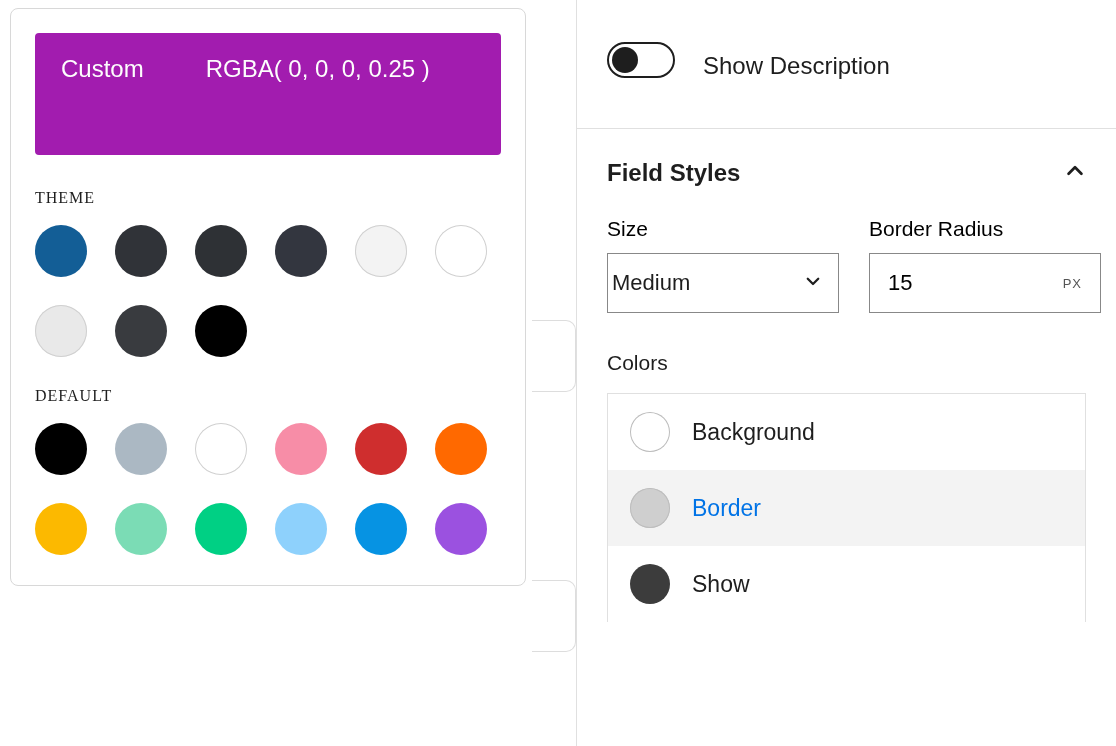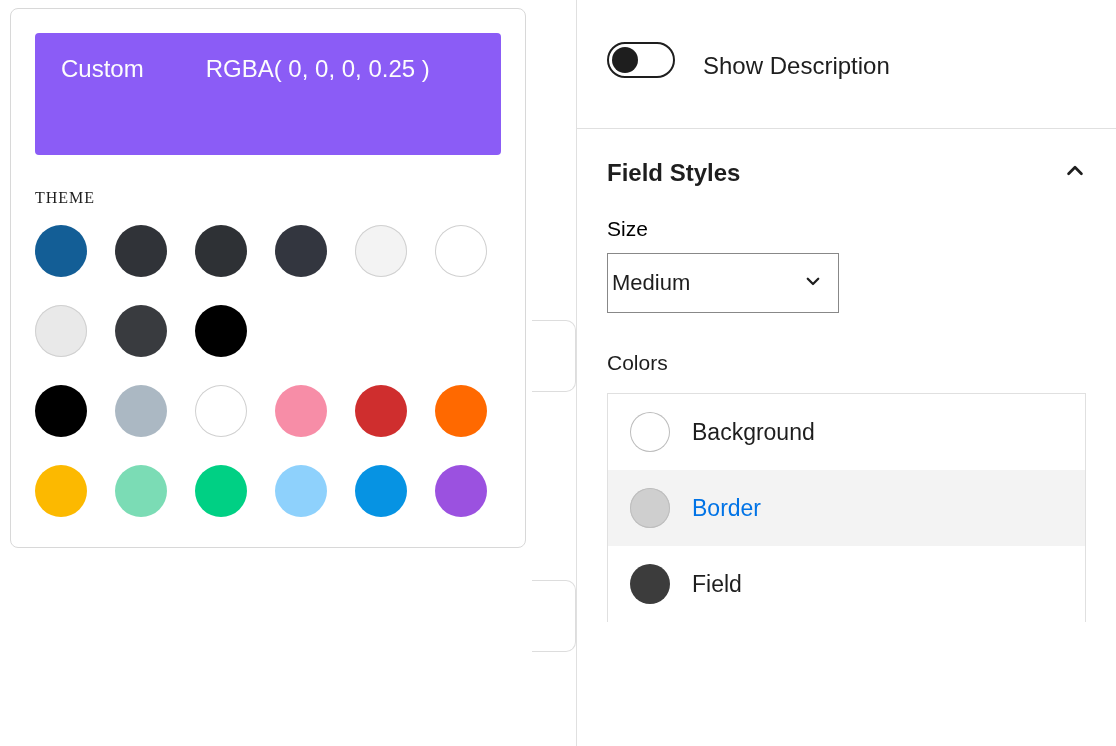--- a/index.html
+++ b/index.html
@@ -11,21 +11,21 @@
   .palette-popover {
     width: 516px;
     border: 1px solid #d8d8d8;
     border-radius: 8px;
     padding: 24px 24px 30px 24px;
     background: #fff;
     position: relative;
     z-index: 2;
   }
   .custom-banner {
-    background: #8b5cf6;
+    background: #a21caf;
     color: #fdfdfd;
     border-radius: 4px;
     height: 122px;
     padding: 22px 26px;
     display: flex;
     align-items: flex-start;
     justify-content: flex-start;
     font-size: 24px;
     font-weight: 400;
   }
@@ -169,20 +169,21 @@
         <button class="swatch" style="background:#33363f"></button>
         <button class="swatch stroked" style="background:#f3f3f3"></button>
         <button class="swatch stroked" style="background:#ffffff"></button>
       </div>
       <div class="swatch-row">
         <button class="swatch stroked" style="background:#e9e9e9"></button>
         <button class="swatch" style="background:#393b3f"></button>
         <button class="swatch" style="background:#000000"></button>
       </div>
 
+      <div class="palette-section-title second">DEFAULT</div>
       <div class="swatch-row">
         <button class="swatch" style="background:#000000"></button>
         <button class="swatch" style="background:#abb8c3"></button>
         <button class="swatch stroked" style="background:#ffffff"></button>
         <button class="swatch" style="background:#f78da7"></button>
         <button class="swatch" style="background:#cf2e2e"></button>
         <button class="swatch" style="background:#ff6900"></button>
       </div>
       <div class="swatch-row">
         <button class="swatch" style="background:#fcb900"></button>
@@ -219,32 +220,39 @@
           <span class="field-label">Size</span>
           <div class="select-wrap">
             <span>Medium</span>
             <span class="select-caret">
               <svg viewBox="0 0 24 24" fill="none" stroke="#1e1e1e" stroke-width="3" stroke-linecap="round" stroke-linejoin="round">
                   <polyline points="5 9 12 16 19 9"></polyline>
                 </svg>
             </span>
           </div>
         </div>
+        <div class="field-col radius">
+          <span class="field-label">Border Radius</span>
+          <div class="number-wrap">
+            <input type="text" value="15" style="">
+            <span class="unit">PX</span>
+          </div>
+        </div>
       </div>
 
       <div class="colors-label">Colors</div>
       <div class="colors-box">
         <div class="color-row">
           <div class="color-swatch-sm stroked" style="background:#ffffff"></div>
           <span>Background</span>
         </div>
         <div class="color-row active">
           <div class="color-swatch-sm stroked" style="background:#cfcfcf"></div>
           <span>Border</span>
         </div>
         <div class="color-row">
           <div class="color-swatch-sm" style="background:#3c3c3c"></div>
-          <span>Field</span>
+          <span>Show</span>
         </div>
       </div>
     </div>
   </div>
 </div>
 
 </body></html>

